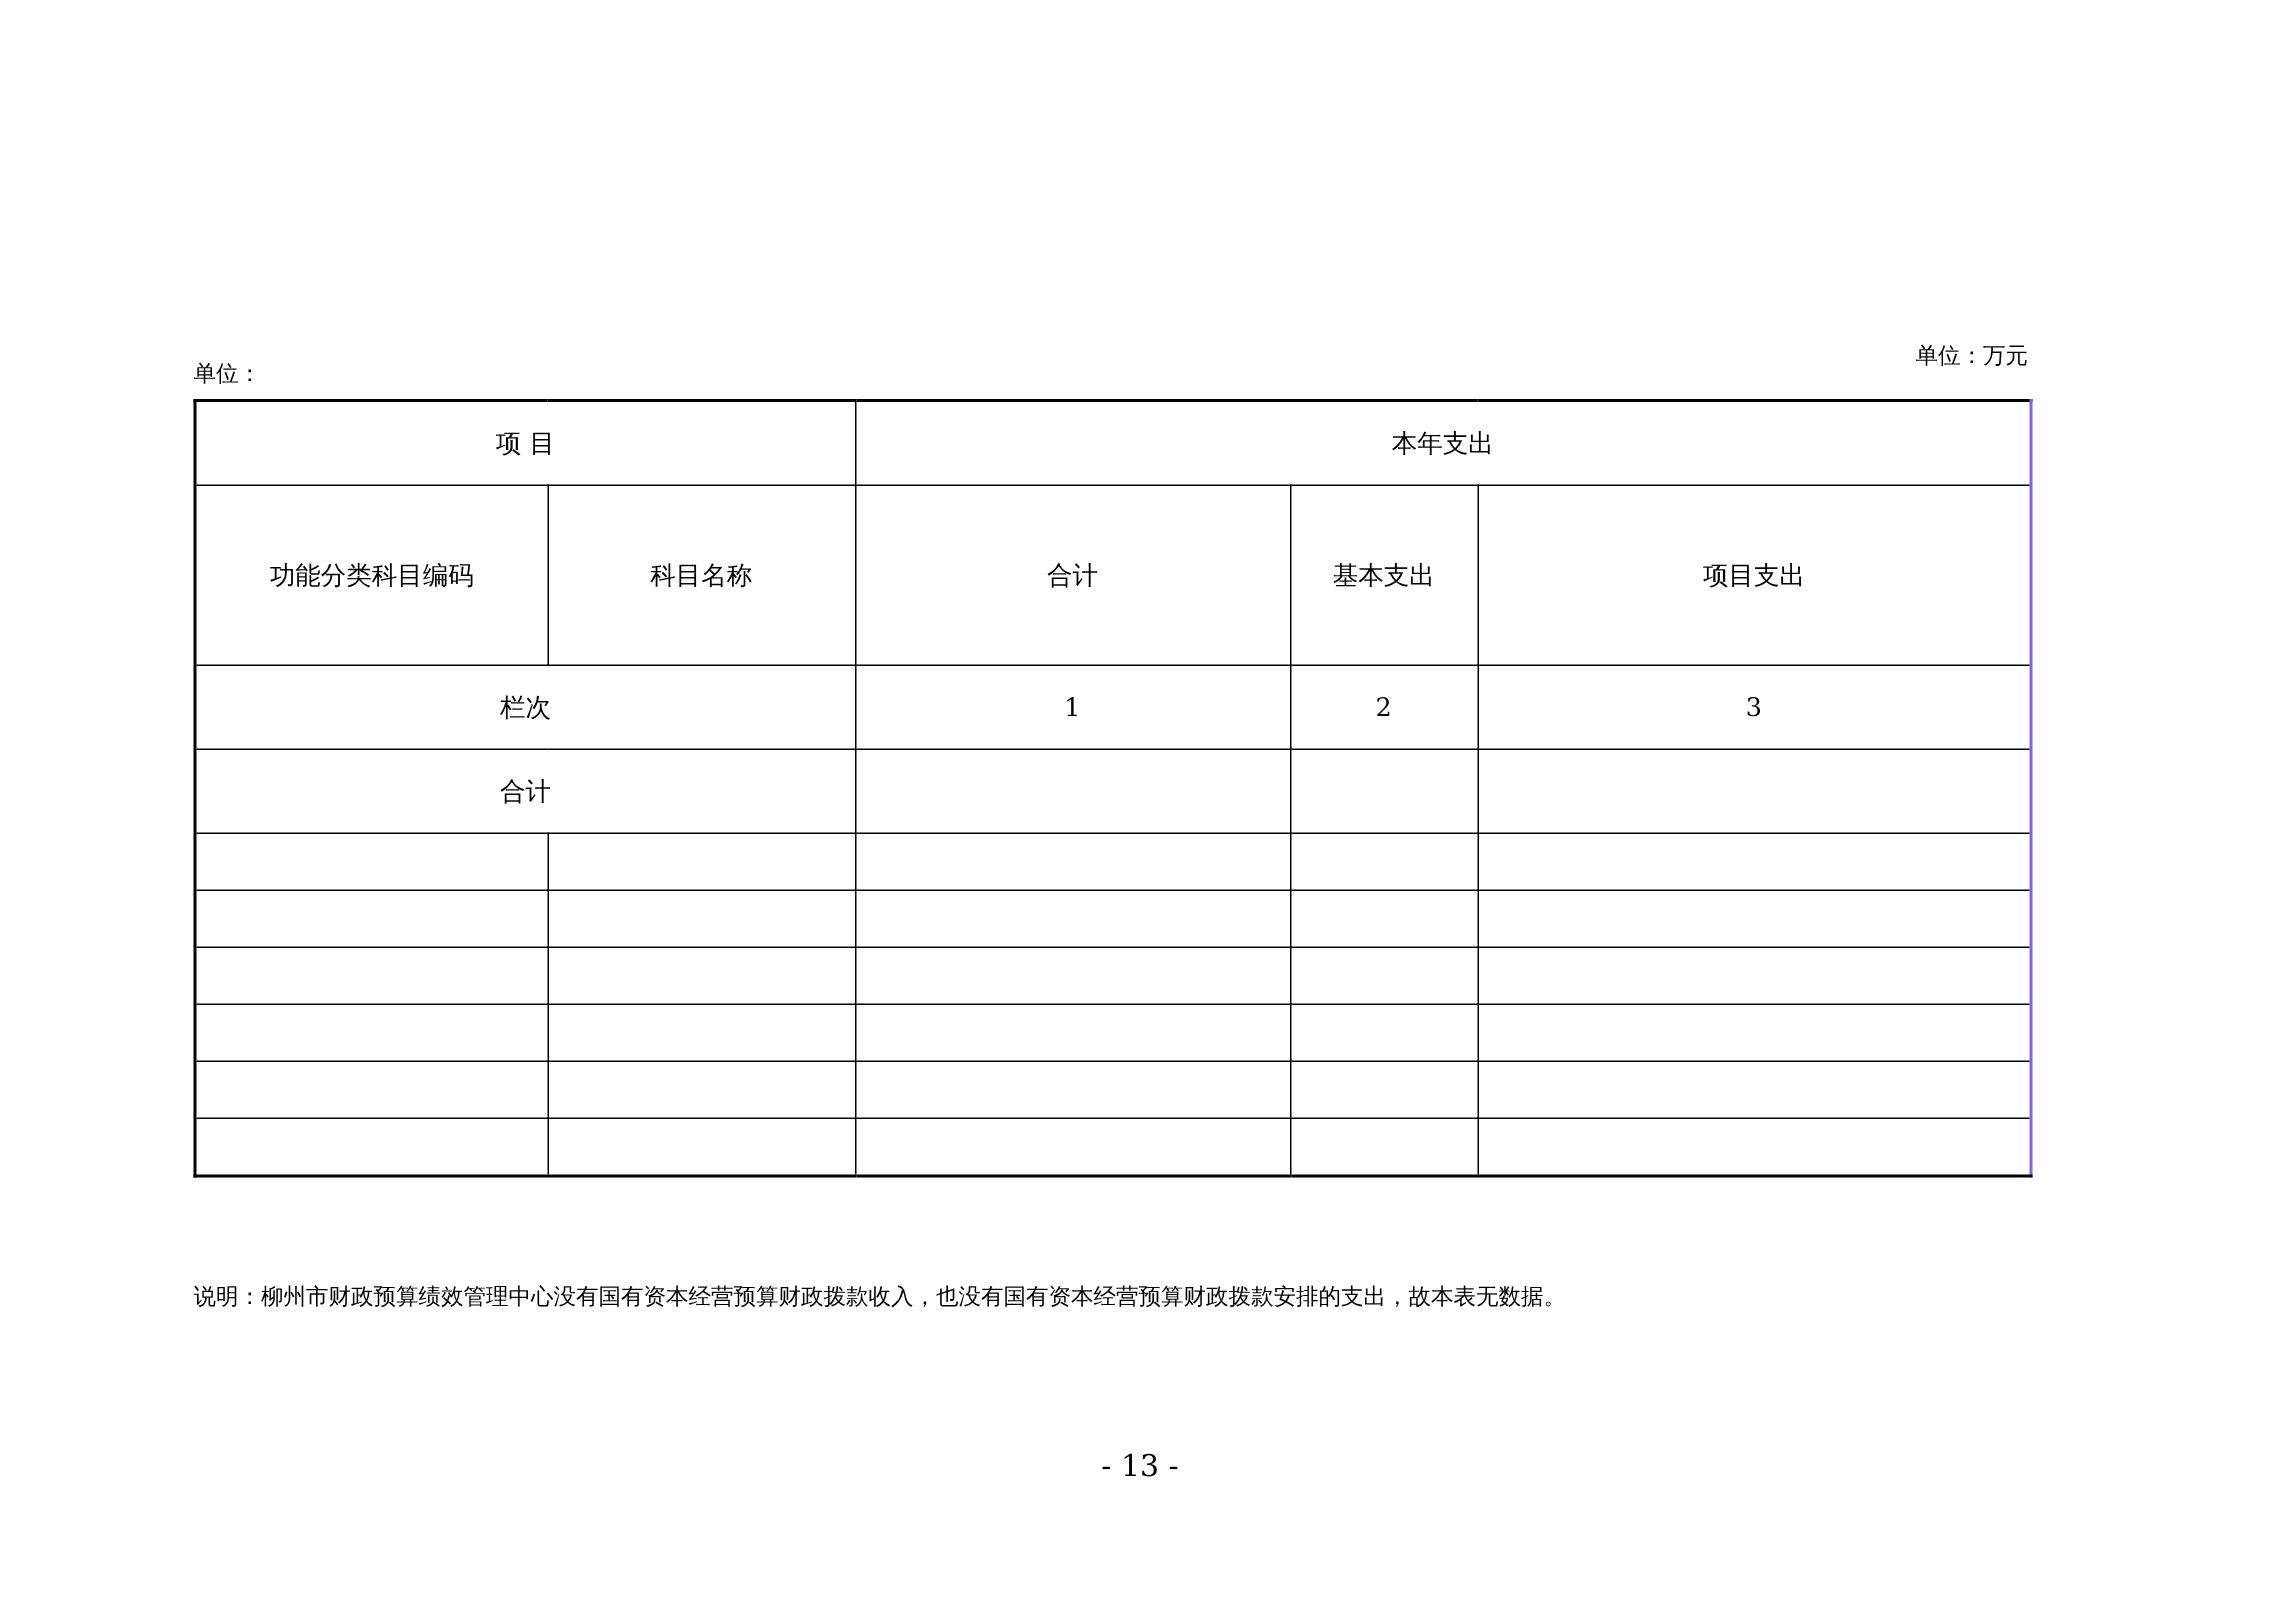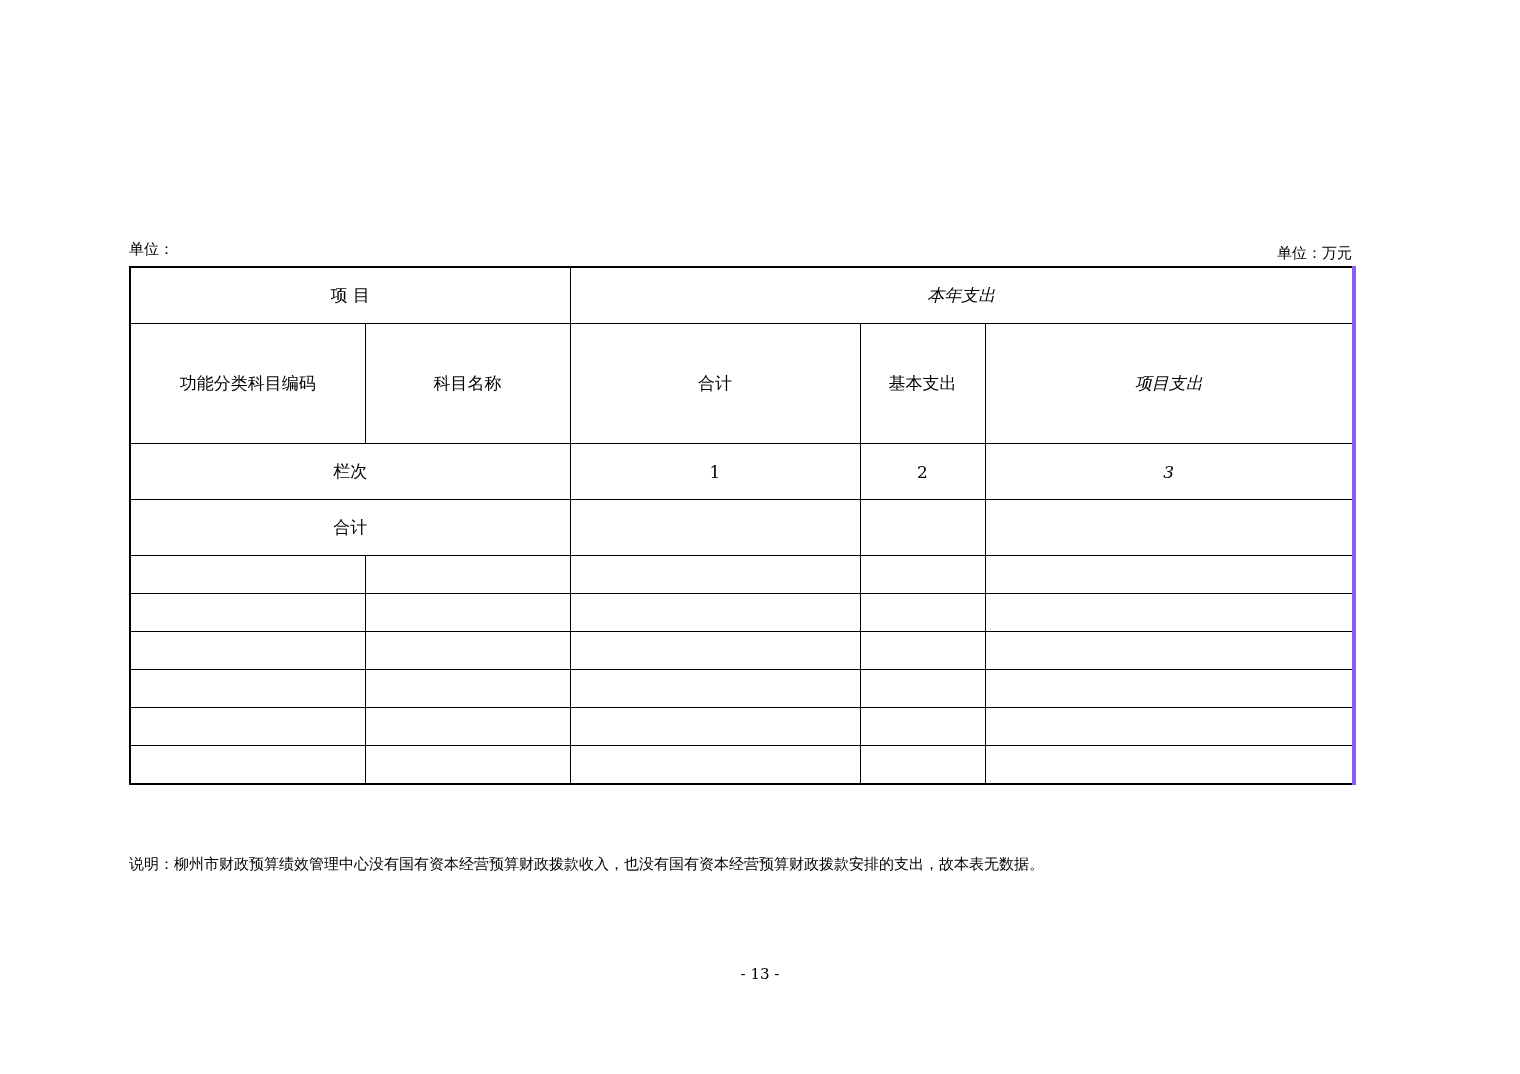--- a/index.html
+++ b/index.html
@@ -34,40 +34,40 @@
   }
   .unit-left {
     position: absolute;
     left: 129px;
     top: 240px;
     font-size: 15px;
   }
   .unit-right {
     position: absolute;
     right: 168px;
-    top: 244px;
+    top: 228px;
     font-size: 15px;
   }
   table.decl {
     position: absolute;
     left: 129px;
     top: 266px;
     width: 1224px;
     border-collapse: collapse;
     table-layout: fixed;
   }
   table.decl td {
     border: 1px solid #000000;
     text-align: center;
     vertical-align: middle;
     font-size: 17px;
     padding: 16px;
   }
   table.decl td.outer-l { border-left: 2px solid #000; }
-  table.decl td.outer-r { border-right: 4px solid #8b5cf6; font-style: italic; }
+  table.decl td.outer-r { border-right: 2px solid #8b5cf6; }
   table.decl tr.first-row td { border-top: 2px solid #000; }
   table.decl tr.last-row td { border-bottom: 2px solid #000; }
 
   .r-head { height: 52px; }
   .r-sub  { height: 120px; }
   .r-lan  { height: 45px; }
   .r-tot  { height: 45px; }
   .r-blank{ height: 38px; }
 
   .note, .explain {
@@ -76,21 +76,21 @@
     font-size: 16px;
   }
   .note { top: 800px; }
   .explain { top: 855px; font-size: 15px; }
   .pagenum {
     position: absolute;
     left: 0;
     top: 965px;
     width: 1520px;
     text-align: center;
-    font-size: 15px;
+    font-size: 20px;
   }
   .num { font-family: "DejaVu Serif", "Liberation Serif", serif; }
 </style>
 </head>
 <body>
 
 <div class="page">
 
 
   <div class="unit-left">单位：</div>

